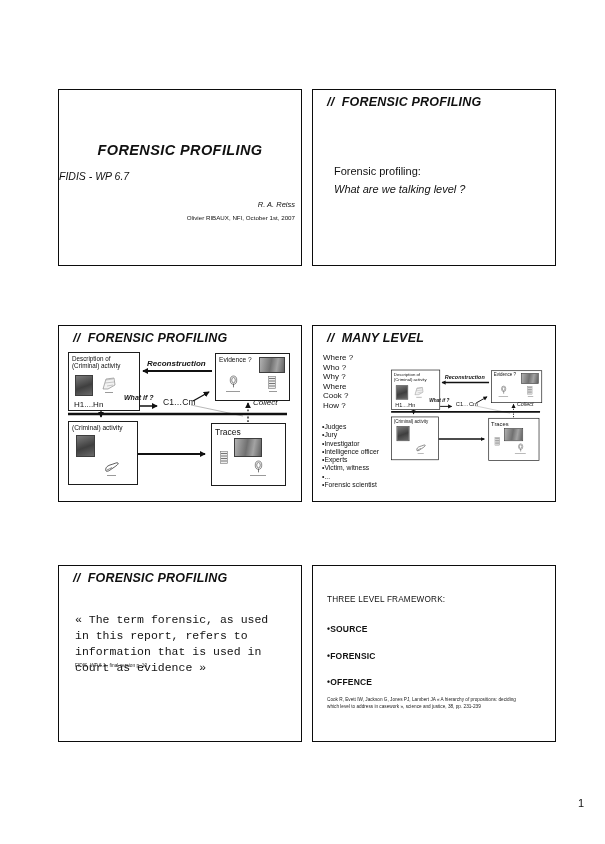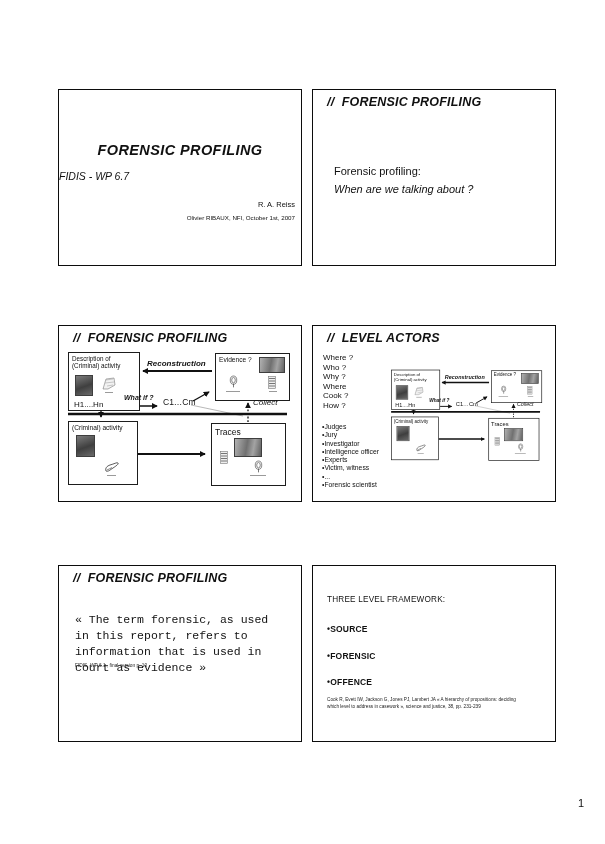--- a/index.html
+++ b/index.html
@@ -15,21 +15,21 @@
   .hd{position:absolute;left:14px;top:5px;font-style:italic;font-weight:bold;
       font-size:12.5px;white-space:pre;letter-spacing:.2px;}
   .hd.small{font-size:11.5px;}
 
   
   .t1-title{position:absolute;left:0;top:52px;width:100%;text-align:center;
             font-style:italic;font-weight:bold;font-size:14.5px;letter-spacing:.4px;}
   .t1-sub{position:absolute;left:0;top:80px;width:100%;text-align:left;
           font-style:italic;font-weight:normal;font-size:10.5px;}
   .t1-author{position:absolute;right:6px;top:110px;text-align:right;
-             font-size:7.5px;}
+             font-style:italic;font-size:7.5px;}
   .t1-credit{position:absolute;right:6px;top:124px;text-align:right;font-size:6.2px;}
 
   
   .s2-body{position:absolute;left:21px;top:61px;font-size:11px;margin-top:14px;}
   .s2-q{position:absolute;left:21px;top:93px;font-size:11px;font-style:italic;}
 
   
   .diagram{position:absolute;left:0;top:0;width:242px;height:175px;}
   .dg-svg{position:absolute;left:0;top:0;}
   .dbox{position:absolute;border:1.3px solid #1d1d1d;background:#fff;}
@@ -80,21 +80,21 @@
   <section class="slide c1 r1">
     <div class="t1-title">FORENSIC PROFILING</div>
     <div class="t1-sub">FIDIS - WP 6.7</div>
     <div class="t1-author">R. A. Reiss</div>
     <div class="t1-credit">Olivier RIBAUX, NFI, October 1st, 2007</div>
   </section>
 
   <section class="slide c2 r1">
     <div class="hd">//  FORENSIC PROFILING</div>
     <div class="s2-body">Forensic profiling:</div>
-    <div class="s2-q">When are we talking about ?</div>
+    <div class="s2-q">What are we talking level ?</div>
   </section>
 
   <section class="slide c1 r2">
     <div class="hd">//  FORENSIC PROFILING</div>
 
     <div class="diagram">
       <svg class="dg-svg" width="242" height="175" viewBox="0 0 242 175">
         <defs>
           <marker id="ah" markerWidth="7" markerHeight="7" refX="5.2" refY="3" orient="auto" markerUnits="userSpaceOnUse">
             <path d="M0,0 L6,3 L0,6 z" fill="#111"></path>
@@ -163,21 +163,21 @@
       </div>
 
       <div class="lbl-recon">Reconstruction</div>
       <div class="lbl-whatif">What if ?</div>
       <div class="lbl-clues">C1…Cm</div>
       <div class="lbl-collect">Collect</div>
     </div>
   </section>
 
   <section class="slide c2 r2">
-    <div class="hd">//  LEVEL ACTORS</div>
+    <div class="hd">//  MANY LEVEL</div>
     <div class="questions">
       <div>Where ?</div>
       <div>Who ?</div>
       <div>Why ?</div>
       <div>Where</div>
       <div>Cook ?</div>
       <div>How ?</div>
     </div>
     <div class="actors">
       <div>•Judges</div>

